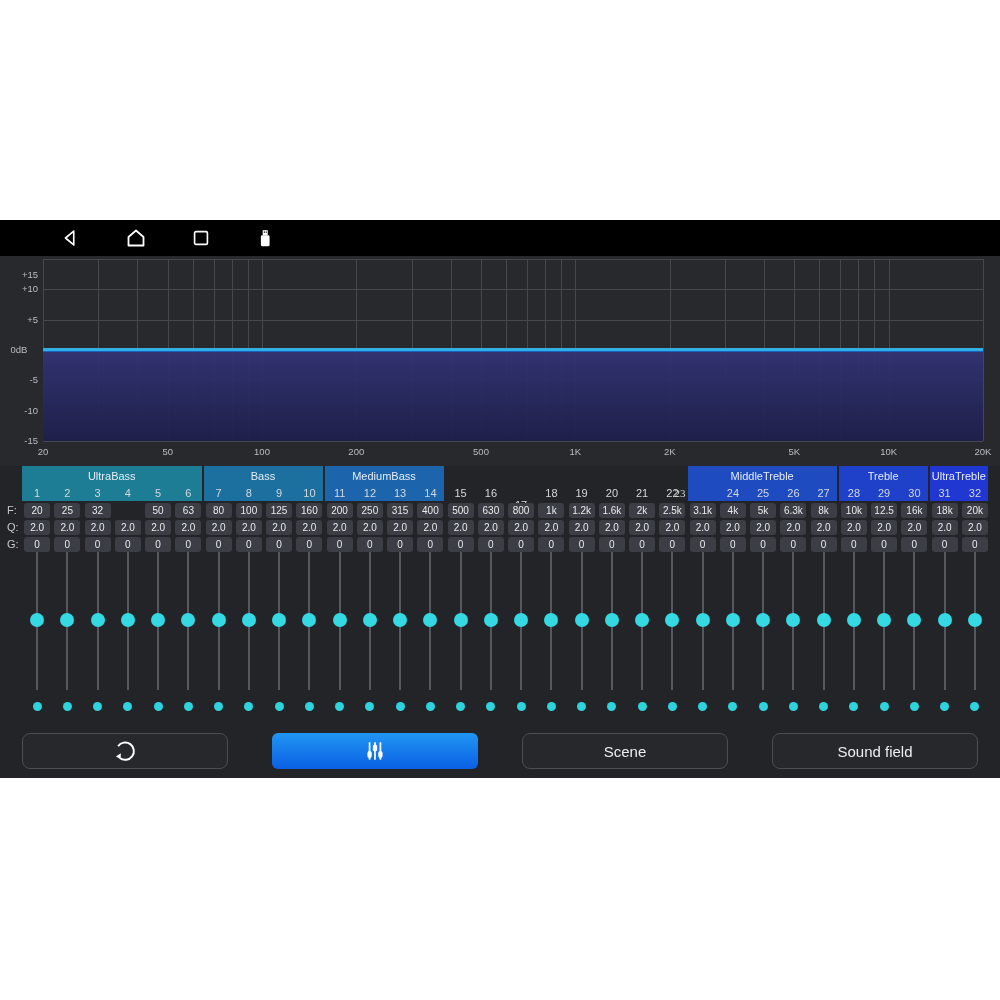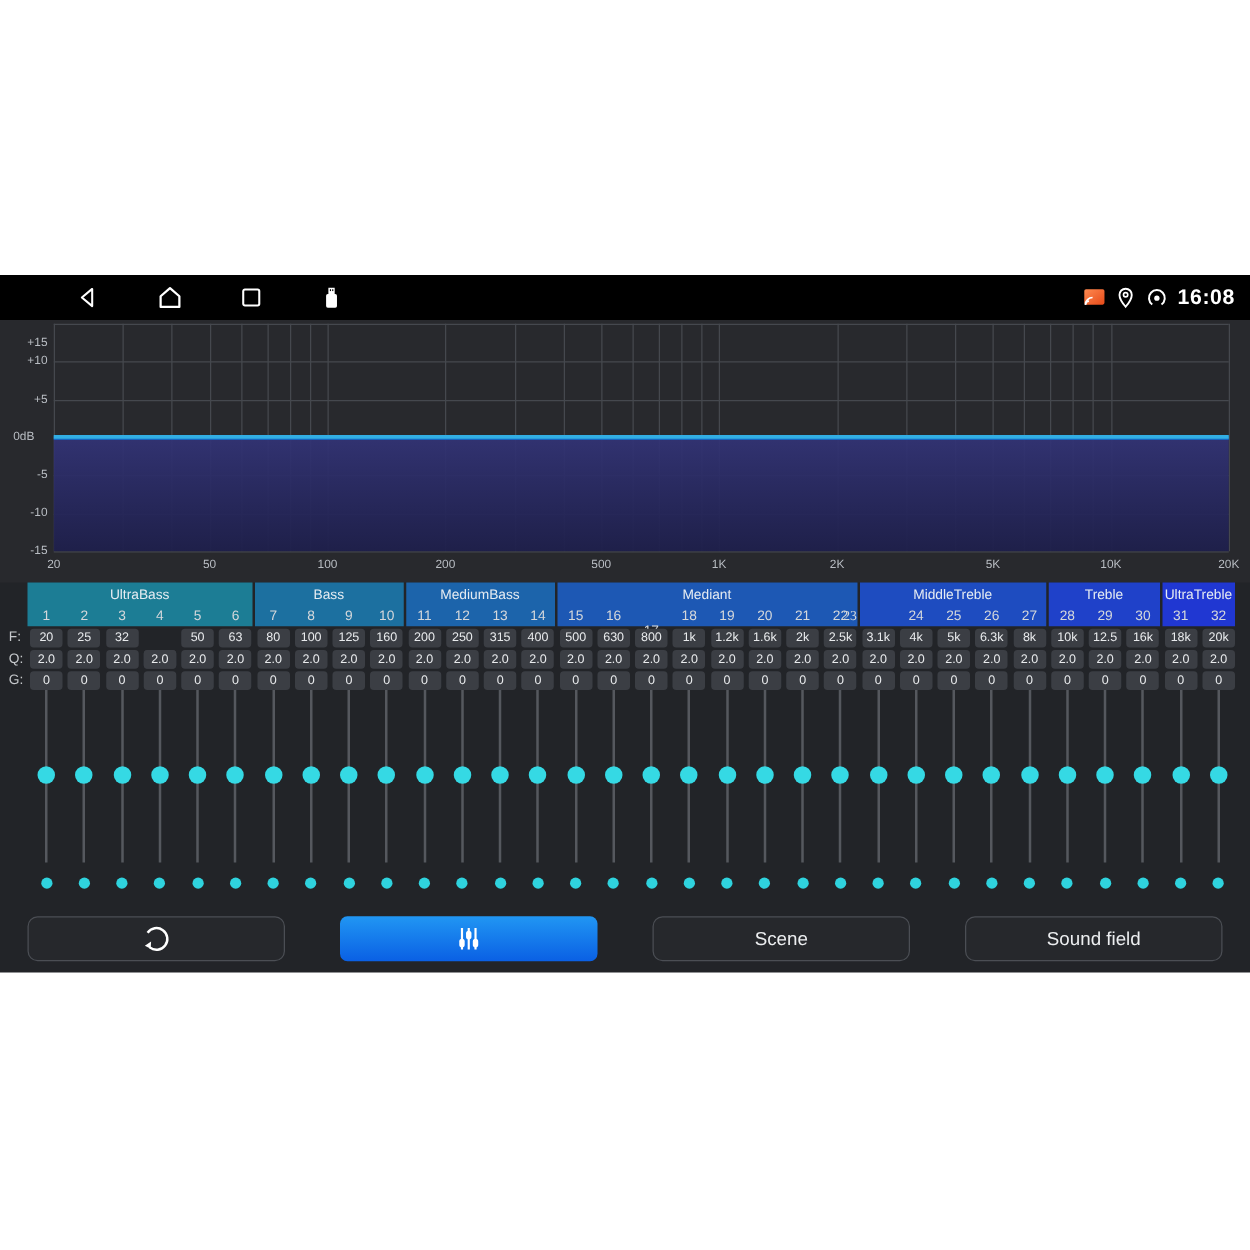--- a/index.html
+++ b/index.html
@@ -64,42 +64,20 @@
         </svg>
         <svg width="22" height="22" viewBox="0 0 24 24">
           <rect x="5" y="5" width="14" height="14" rx="1.5" fill="none" stroke="#fff" stroke-width="1.8"></rect>
         </svg>
         <svg width="22" height="24" viewBox="0 0 24 24">
           <rect x="9.5" y="3.5" width="5.5" height="5.5" fill="#fff"></rect>
           <rect x="10.8" y="4.8" width="1" height="1.6" fill="#000"></rect>
           <rect x="12.8" y="4.8" width="1" height="1.6" fill="#000"></rect>
           <rect x="7.5" y="9" width="9.5" height="12" rx="1.5" fill="#fff"></rect>
         </svg>
-      </div>
-      <div class="statright">
-        <svg width="19" height="18" viewBox="0 0 20 18">
-          <defs>
-              <linearGradient id="og" x1="0" y1="0" x2="1" y2="1">
-            <stop offset="0" stop-color="#ff8a50"></stop>
-                <stop offset="1" stop-color="#e64a19"></stop>
-          </linearGradient>
-            </defs>
-          <rect x="1.5" y="2" width="17" height="13" rx="1.5" fill="url(#og)"></rect>
-          <path d="M2.5 15 a6 6 0 0 1 6 -6" fill="none" stroke="#fff" stroke-width="1.4"></path>
-          <path d="M2.5 15 a3 3 0 0 1 3 -3" fill="none" stroke="#fff" stroke-width="1.4"></path>
-        </svg>
-        <svg width="17" height="19" viewBox="0 0 18 20">
-          <path d="M9 2 C6 2 3.8 4.3 3.8 7.3 c0 3.9 5.2 10 5.2 10 s5.2 -6.1 5.2 -10 C14.2 4.3 12 2 9 2 z" fill="none" stroke="#fff" stroke-width="1.6"></path>
-          <circle cx="9" cy="7.2" r="1.8" fill="none" stroke="#fff" stroke-width="1.4"></circle>
-        </svg>
-        <svg width="19" height="19" viewBox="0 0 18 18">
-          <circle cx="9" cy="9" r="2" fill="#fff"></circle>
-          <path d="M5.5 13.8 A6 6 0 1 1 12.5 13.8" fill="none" stroke="#fff" stroke-width="1.5"></path>
-        </svg>
-        <span class="time">16:08</span>
       </div>
     </div>
 
     <div class="graph">
         <div class="vline" style="left: 43px; top: 3px; height: 182px;"></div>
         <div class="vline" style="left: 98.2px; top: 3px; height: 182px;"></div>
         <div class="vline" style="left: 137.3px; top: 3px; height: 182px;"></div>
         <div class="vline" style="left: 167.7px; top: 3px; height: 182px;"></div>
         <div class="vline" style="left: 192.5px; top: 3px; height: 182px;"></div>
         <div class="vline" style="left: 213.5px; top: 3px; height: 182px;"></div>
@@ -150,21 +128,20 @@
         <div class="xlab" style="left: 654.7px;">2K</div>
         <div class="xlab" style="left: 779.4px;">5K</div>
         <div class="xlab" style="left: 873.7px;">10K</div>
         <div class="xlab" style="left: 968px;">20K</div>
       </div>
 
     <div class="bandgroups">
         <div class="bgseg" style="left: 0px; width: 179.5px; background: rgb(28, 125, 149);">UltraBass</div>
         <div class="bgseg" style="left: 181.5px; width: 119px; background: rgb(28, 112, 160);">Bass</div>
         <div class="bgseg" style="left: 302.5px; width: 119px; background: rgb(28, 100, 171);">MediumBass</div>
-        <div class="bgseg" style="left: 423.5px; width: 240px; background: rgb(29, 88, 180);">Mediant</div>
         <div class="bgseg" style="left: 665.5px; width: 149.3px; background: rgb(30, 76, 192);">MiddleTreble</div>
         <div class="bgseg" style="left: 816.8px; width: 88.8px; background: rgb(31, 65, 201);">Treble</div>
         <div class="bgseg" style="left: 907.5px; width: 58.5px; background: rgb(32, 55, 210);">UltraTreble</div>
       </div>
 
     <div class="bandspanel">
       <span class="rowlab" style="top:17px">F:</span>
       <span class="rowlab" style="top:34px">Q:</span>
       <span class="rowlab" style="top:51px">G:</span>
     <div class="bnum" style="left: 22.1px;">1</div>

